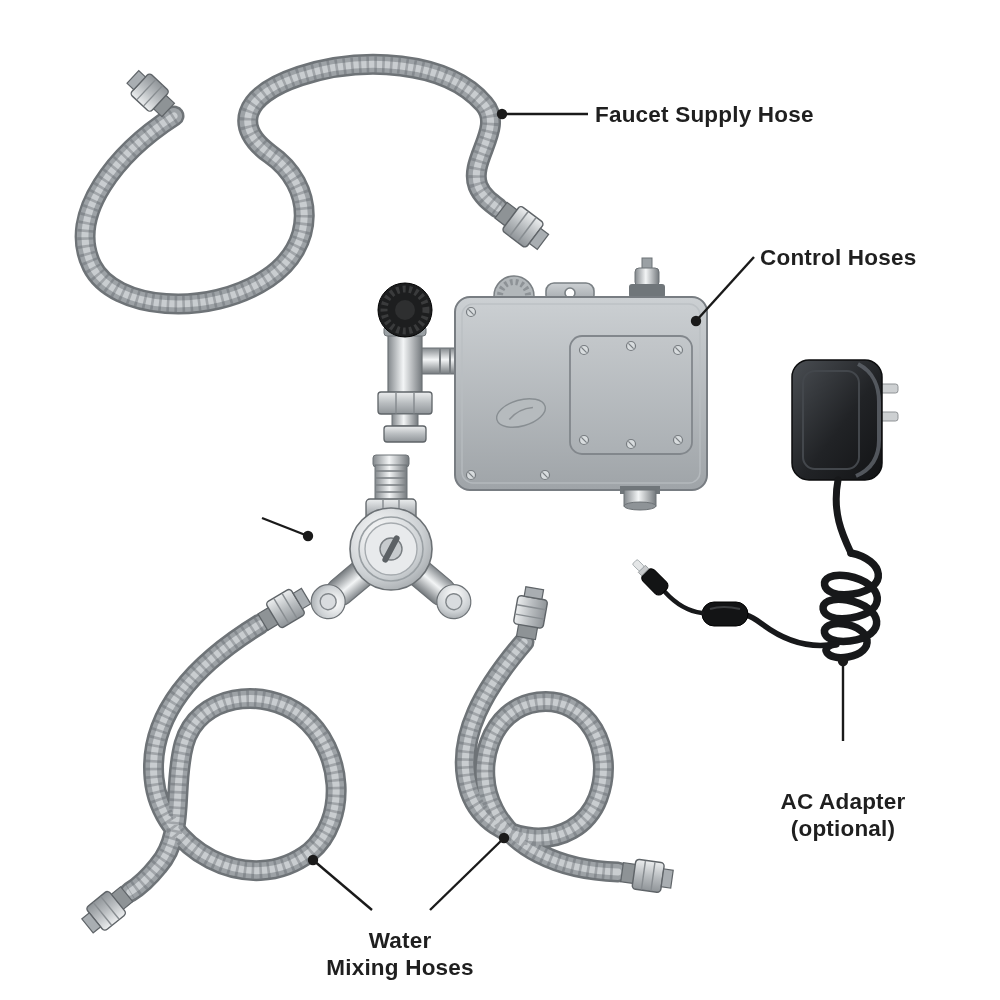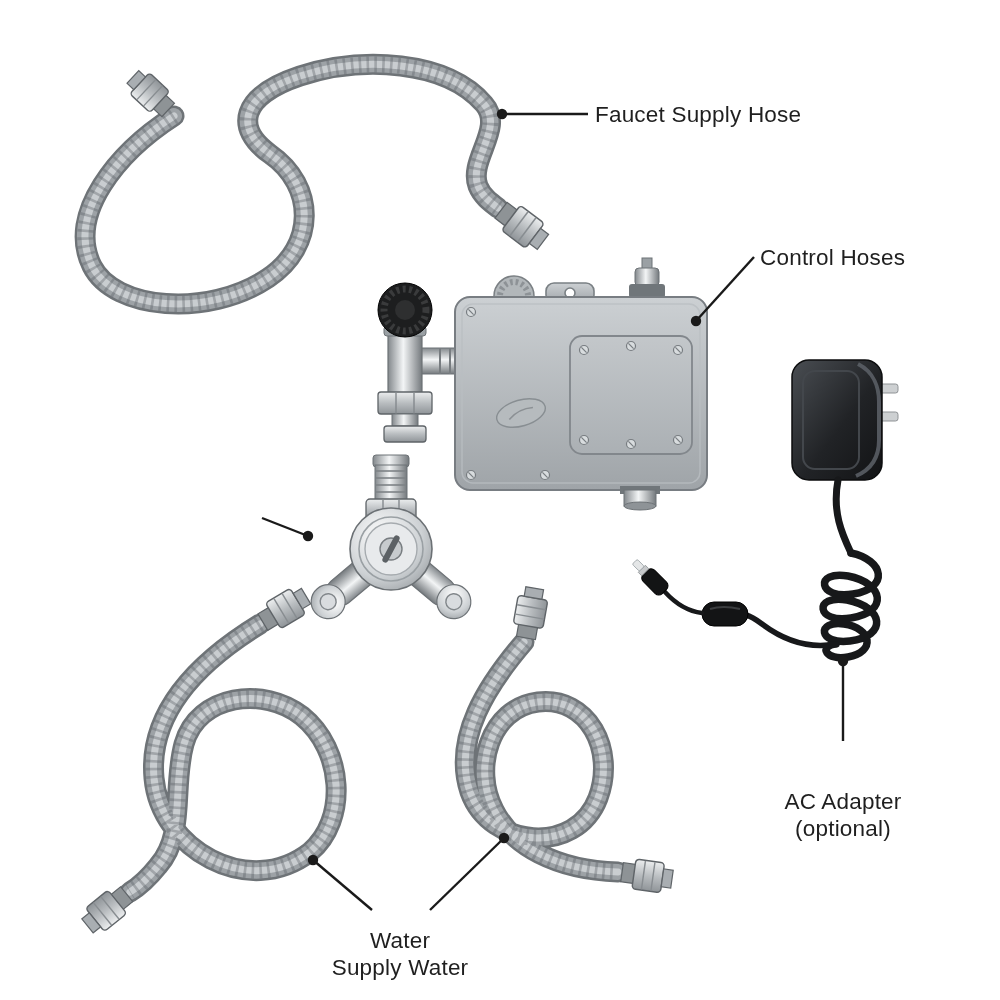--- a/index.html
+++ b/index.html
@@ -2,21 +2,21 @@
 <html><head>
 <meta charset="utf-8">
 <style>
   html,body{margin:0;padding:0;background:#ffffff;}
   .stage{
     position:relative;width:1000px;height:1000px;background:#ffffff;
     font-family:"Liberation Sans",sans-serif;overflow:hidden;
   }
   .stage svg{position:absolute;left:0;top:0;}
   .part-label{
-    position:absolute;color:#1f1f1f;font-weight:normal;
+    position:absolute;color:#1f1f1f;font-weight:bold;
     font-size:22.5px;line-height:27px;white-space:nowrap;
     letter-spacing:.2px;
   }
   .part-label.center{text-align:center;}
 </style>
 </head>
 <body>
 
 <div class="stage">
 
@@ -239,16 +239,16 @@
   <div class="part-label center" style="left:96px;top:487px;width:180px;">
   </div>
 
   <div class="part-label center" style="left:753px;top:788px;width:180px;">
     <div>AC Adapter</div>
     <div>(optional)</div>
   </div>
 
   <div class="part-label center" style="left:300px;top:915px;width:200px;margin-top:12px;">
     <div>Water</div>
-    <div>Supply Water</div>
+    <div>Mixing Hoses</div>
   </div>
 
 </div>
 
 </body></html>

